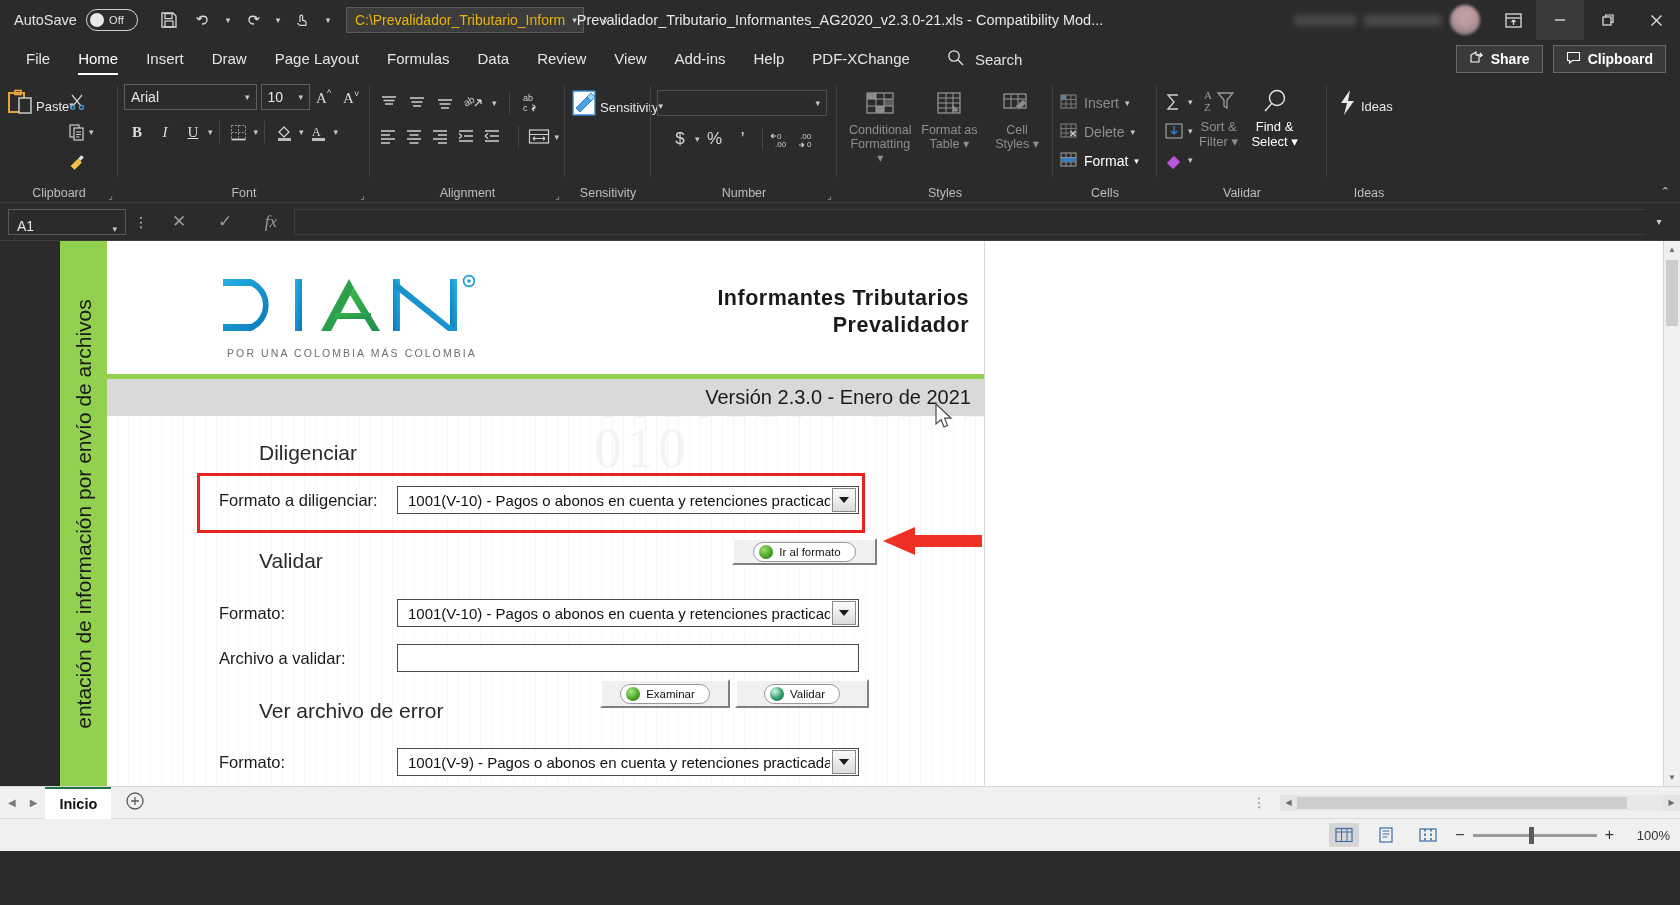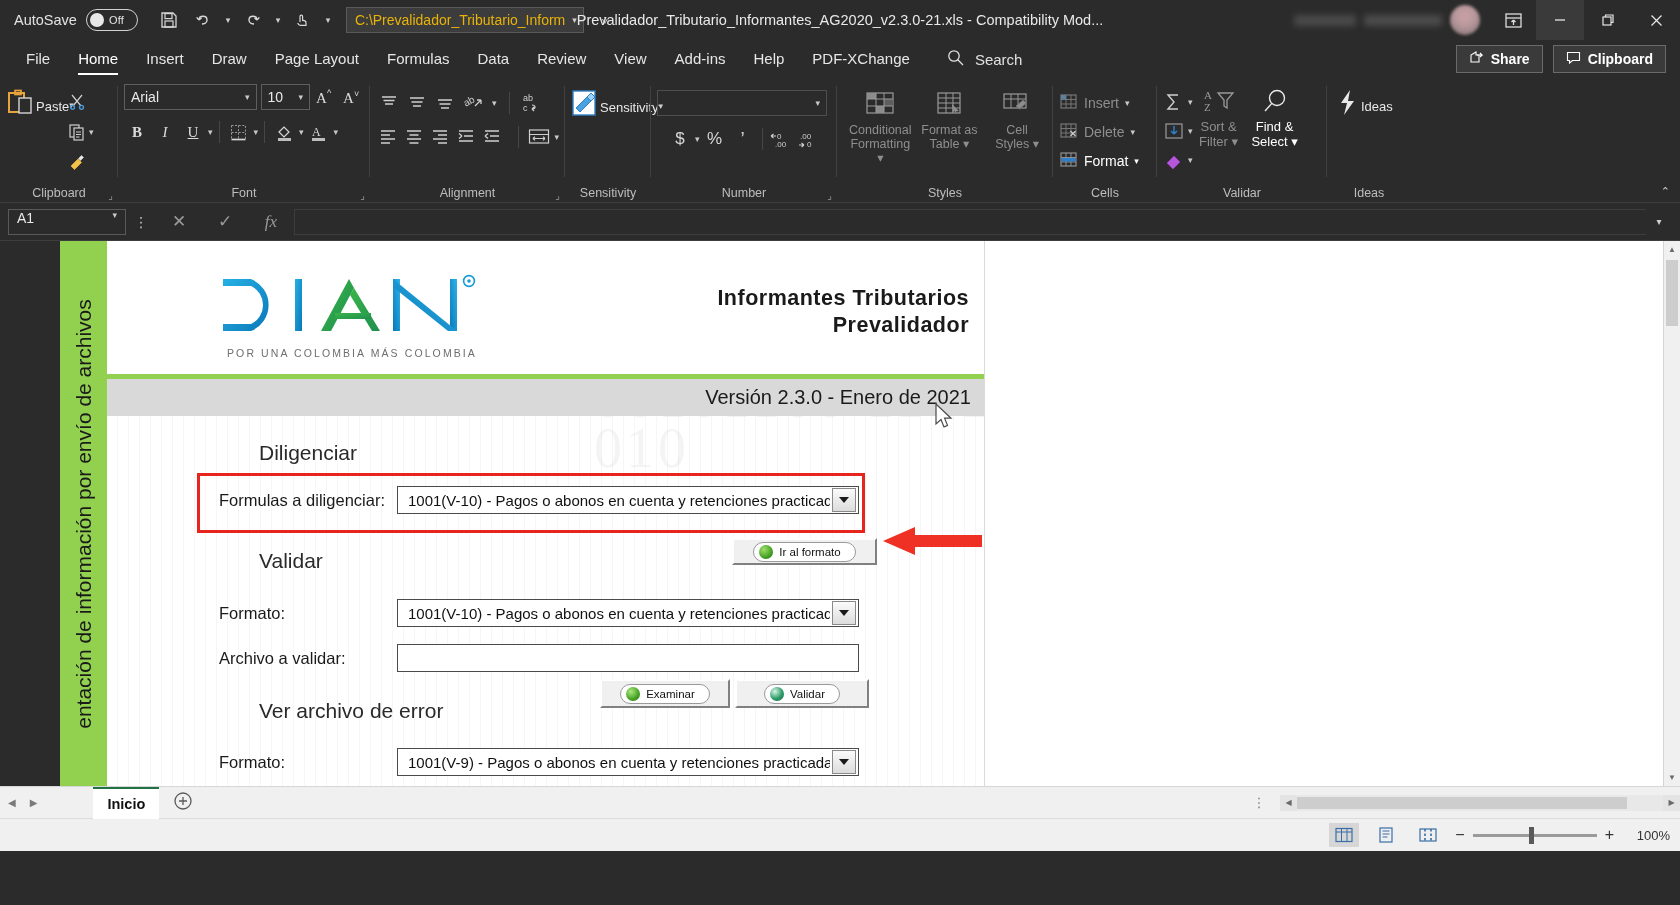--- a/index.html
+++ b/index.html
@@ -101,21 +101,21 @@
   .editcol{ display:flex; flex-direction:column; gap:3px; padding-top:5px; }
   .editbtn2{ display:flex; flex-direction:column; align-items:center; color:#8e8e8e;
     font-size:13px; line-height:15px; width:52px; padding-top:4px;}
   .editbtn2.en{ color:#fff; }
   .collapse{ position:absolute; right:10px; bottom:4px; color:#cfcfcf; font-size:11px; }
 
   
   .fbar{ height:38px; background:#2b2b2b; display:flex; align-items:center; padding:0 8px;
     border-bottom:1px solid #3d3d3d; }
   .namebox{ width:118px; height:26px; border:1px solid #5a5a5a; background:#2b2b2b;
-    display:flex; align-items:flex-start; padding:0 8px; color:#e8e8e8; font-size:14px; }
+    display:flex; align-items:flex-end; padding:0 8px; color:#e8e8e8; font-size:14px; }
   .namebox .cv{ margin-left:auto; font-size:9px; }
   .fb-dots{ width:30px; text-align:center; color:#c8c8c8; font-size:14px; letter-spacing:0; }
   .fb-ic{ width:46px; text-align:center; color:#9a9a9a; font-size:17px; }
   .fb-input{ flex:1; height:26px; border:1px solid #3d3d3d; border-right:none;
     background:#2b2b2b; }
   .fb-caret{ width:26px; text-align:center; color:#cfcfcf; font-size:10px; }
 
   
   .sheet{ position:relative; height:545px; background:#ffffff; display:flex; }
   .rowhdr{ width:60px; background:#2b2b2b; }
@@ -185,21 +185,21 @@
     color:#6a6a6a; font-size:8px; }
   .vscroll .thumb{ position:absolute; left:2px; right:2px; top:19px; height:66px;
     background:#cdcdcd; }
 
   
   .tabbar{ height:32px; background:#f0f0f0; display:flex; align-items:center;
     border-top:1px solid #d6d6d6; }
   .navbtns{ display:flex; align-items:center; padding:0 8px; gap:14px; color:#7a7a7a;
     font-size:10px; }
   .sheettab{ height:32px; padding:0 14px; display:flex; align-items:center;
-    font-size:14.5px; color:#111; background:#fff; border-top:2px solid #217346; font-weight:bold;margin-left:48px;}
+    font-size:14.5px; color:#111; background:#fff; border-top:2px solid #217346; font-weight:bold;}
   .addsheet{ margin-left:14px; color:#5a5a5a; }
   .tabbar .right{ margin-left:auto; display:flex; align-items:center; }
   .hdots{ width:40px; text-align:center; color:#777; font-size:13px; letter-spacing:2px;}
   .hscroll{ width:400px; height:16px; background:#e4e4e4; display:flex; align-items:center;
     position:relative; }
   .hscroll .lb,.hscroll .rb{ width:17px; text-align:center; color:#6a6a6a; font-size:8px;}
   .hscroll .track{ flex:1; height:16px; background:#e8e8e8; position:relative;}
   .hscroll .thumb{ position:absolute; left:0; top:2px; height:12px; width:330px;
     background:#cdcdcd; }
 
@@ -801,21 +801,21 @@
       <div class="greenbar"></div>
       <div class="versionbar">
         <span>Versión 2.3.0 - Enero de 2021</span>
       </div>
 
       <div class="sect" style="top:200px; left:112px; width:760px">
         <div class="sect-title">Diligenciar</div>
       </div>
       <div class="redbox" style="left:90px; top:232px; width:668px; height:60px;"></div>
       <div class="rowline" style="position:absolute; left:112px; top:245px; width:650px; gap:0">
-        <span class="flabel" style="width:178px">Formulas a diligenciar:</span>
+        <span class="flabel" style="width:178px">Formato a diligenciar:</span>
         <div class="combo" style="width:462px">
           <span class="txt">1001(V-10) - Pagos o abonos en cuenta y retenciones practicadas</span>
           <span class="arrow">
               <i></i>
             </span>
         </div>
       </div>
 
       <div class="btn3d" style="position:absolute; left:625px; top:297px; width:145px; height:27px;">
         <span class="pillbtn3d">

